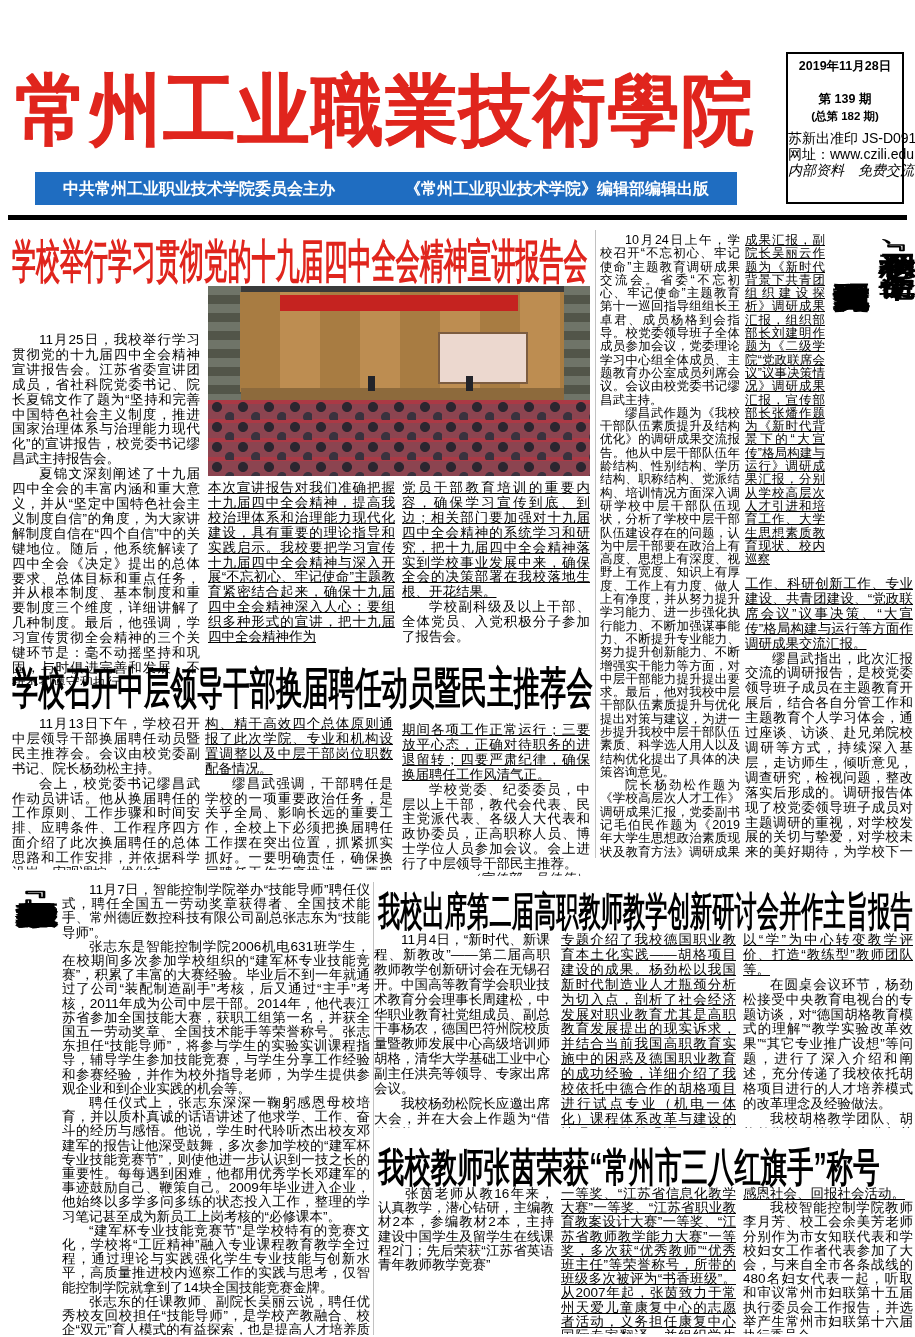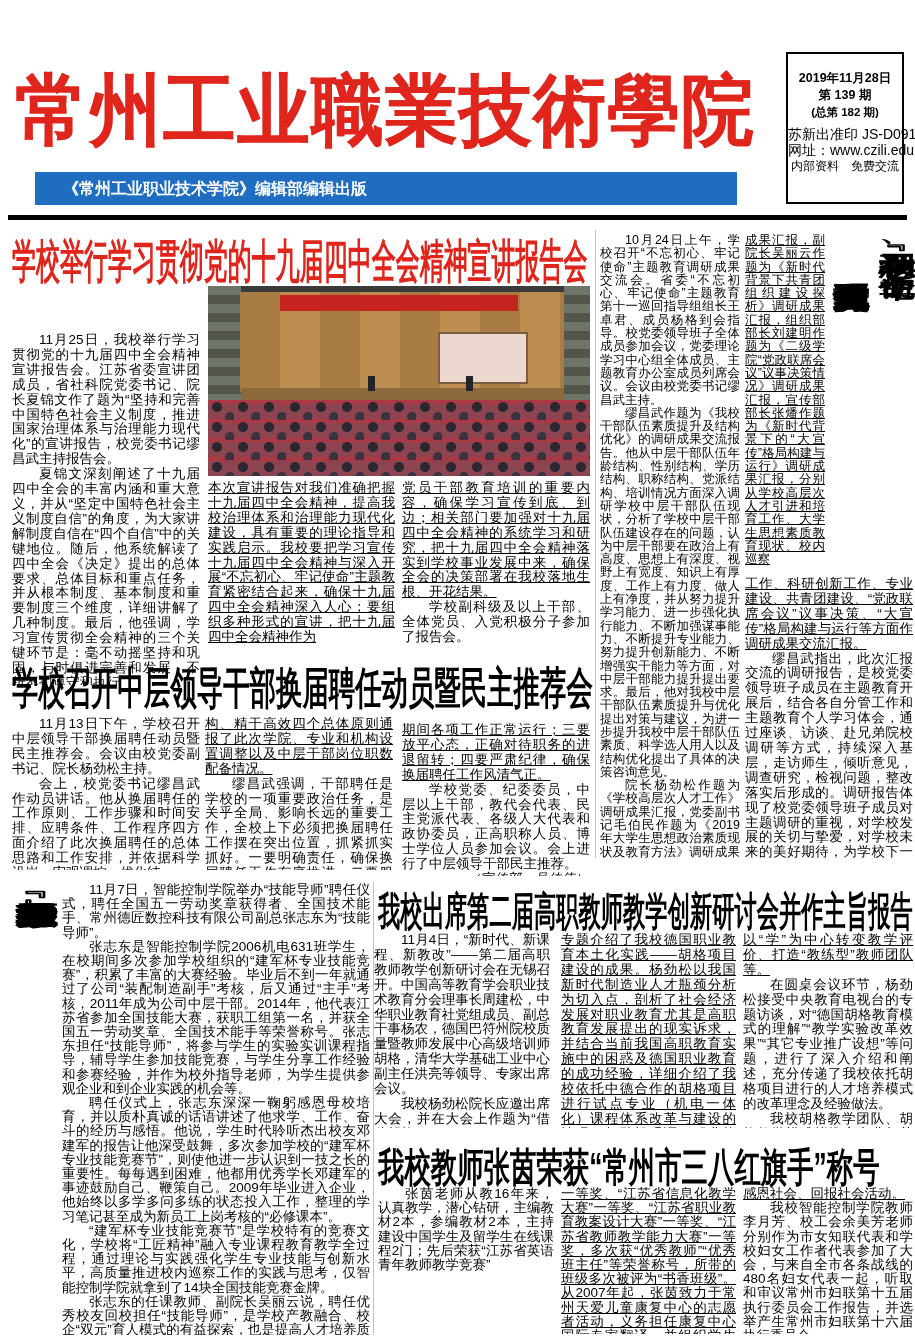--- a/index.html
+++ b/index.html
@@ -4,26 +4,26 @@
 <style>
   html,body{margin:0;padding:0;background:#e9e9e9;}
   .page{position:relative;width:915px;height:1337px;background:#fff;margin:0 auto;
         font-family:"Liberation Sans",sans-serif;color:#000;overflow:hidden;}
   
   .masthead{position:absolute;left:15px;top:46px;width:765px;height:122px;
     color:#e0251d;font-family:"DejaVu Serif",serif;font-weight:bold;
     font-size:72px;line-height:118px;white-space:nowrap;letter-spacing:2px;
     transform:scaleY(1.08);transform-origin:left top;text-shadow:1px 0 0 #e0251d;}
   .info-box{position:absolute;left:786px;top:52px;width:118px;height:152px;
-    border:2px solid #000;text-align:center;padding-top:16px;box-sizing:border-box;}
+    border:2px solid #000;text-align:center;padding-top:4px;box-sizing:border-box;}
   .info-box .l1{font-size:12.5px;font-weight:bold;line-height:17px;}
-  .info-box .l2{font-size:12.5px;font-weight:bold;line-height:17px;}
+  .info-box .l2{font-size:12.5px;font-weight:bold;line-height:17px;margin-top:16px;}
   .info-box .l3{font-size:11.5px;font-weight:bold;line-height:16px;margin-bottom:6px;}
   .info-box .l4,.info-box .l5{font-size:14px;line-height:16px;white-space:nowrap;}
-  .info-box .l6{font-size:12px;line-height:16px;white-space:nowrap;}
+  .info-box .l6{font-size:14px;line-height:16px;font-style:italic;white-space:nowrap;}
   .publisher-bar{position:absolute;left:35px;top:172px;width:702px;height:33px;
     background:#1f6dc1;color:#fff;font-weight:bold;font-size:16px;line-height:33px;
     display:flex;justify-content:space-between;padding:0 28px;box-sizing:border-box;white-space:nowrap;}
   .header-rule{position:absolute;left:8px;top:215px;width:899px;height:5px;background:#000;}
   
   .col{position:absolute;overflow:hidden;text-align:justify;}
   .bodytext{font-size:13.5px;line-height:14.9px;}
   .tight{font-size:12.5px;line-height:13.3px;}
   .col p{margin:0;text-indent:2em;}
   .col p.cont{text-indent:0;text-decoration:underline;}
@@ -74,20 +74,21 @@
   <div class="info-box">
     <div class="l1">2019年11月28日</div>
     <div class="l2">第 139 期</div>
     <div class="l3">(总第 182 期)</div>
     <div class="l4">苏新出准印 JS-D091</div>
     <div class="l5">网址：www.czili.edu.cn</div>
     <div class="l6">内部资料　免费交流</div>
   </div>
 
   <div class="publisher-bar">
+    <span>中共常州工业职业技术学院委员会主办</span>
     <span>《常州工业职业技术学院》编辑部编辑出版</span>
   </div>
 
   <div class="header-rule"></div>
 
   <div class="hl hl-red hl-a1">学校举行学习贯彻党的十九届四中全会精神宣讲报告会</div>
 
   <div class="col bodytext" style="left:12px;top:288px;width:188px;height:352px;margin-top:45px;">
     <p>11月25日，我校举行学习贯彻党的十九届四中全会精神宣讲报告会。江苏省委宣讲团成员，省社科院党委书记、院长夏锦文作了题为“坚持和完善中国特色社会主义制度，推进国家治理体系与治理能力现代化”的宣讲报告，校党委书记缪昌武主持报告会。</p>
     <p>夏锦文深刻阐述了十九届四中全会的丰富内涵和重大意义，并从“坚定中国特色社会主义制度自信”的角度，为大家讲解制度自信在“四个自信”中的关键地位。随后，他系统解读了四中全会《决定》提出的总体要求、总体目标和重点任务，并从根本制度、基本制度和重要制度三个维度，详细讲解了几种制度。最后，他强调，学习宣传贯彻全会精神的三个关键环节是：毫不动摇坚持和巩固，与时俱进完善和发展，不折不扣遵守和执行。</p>

